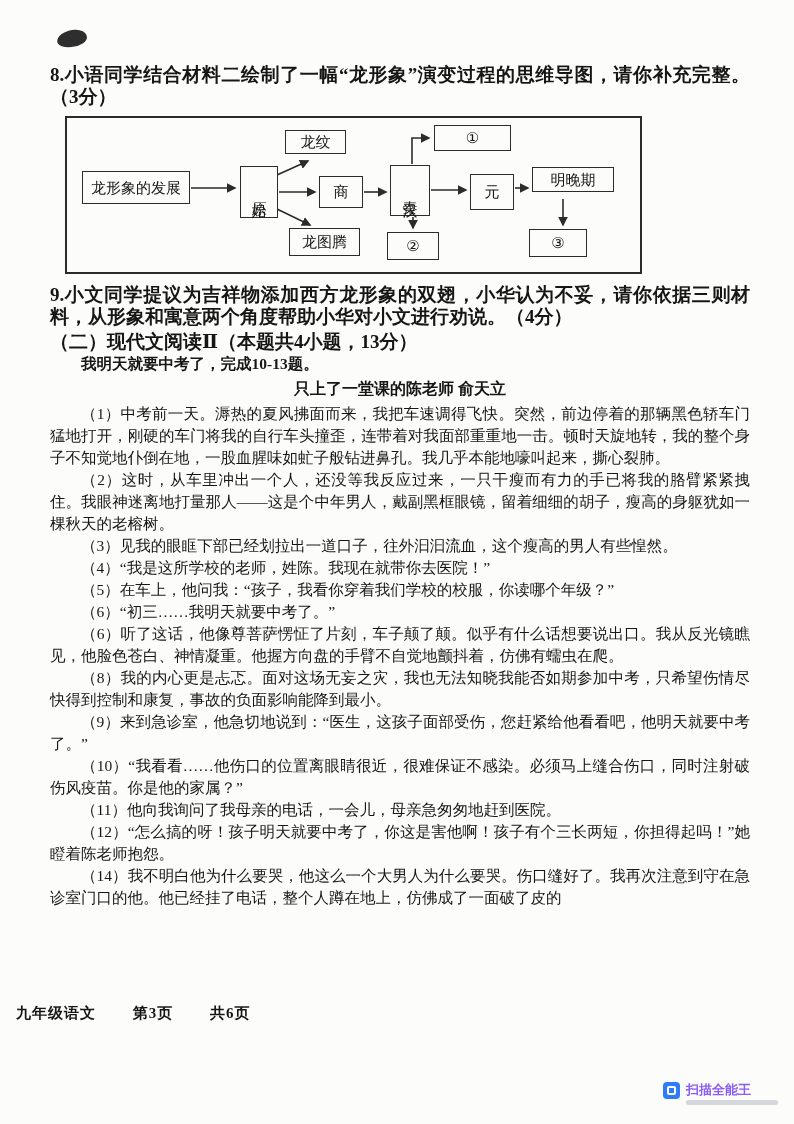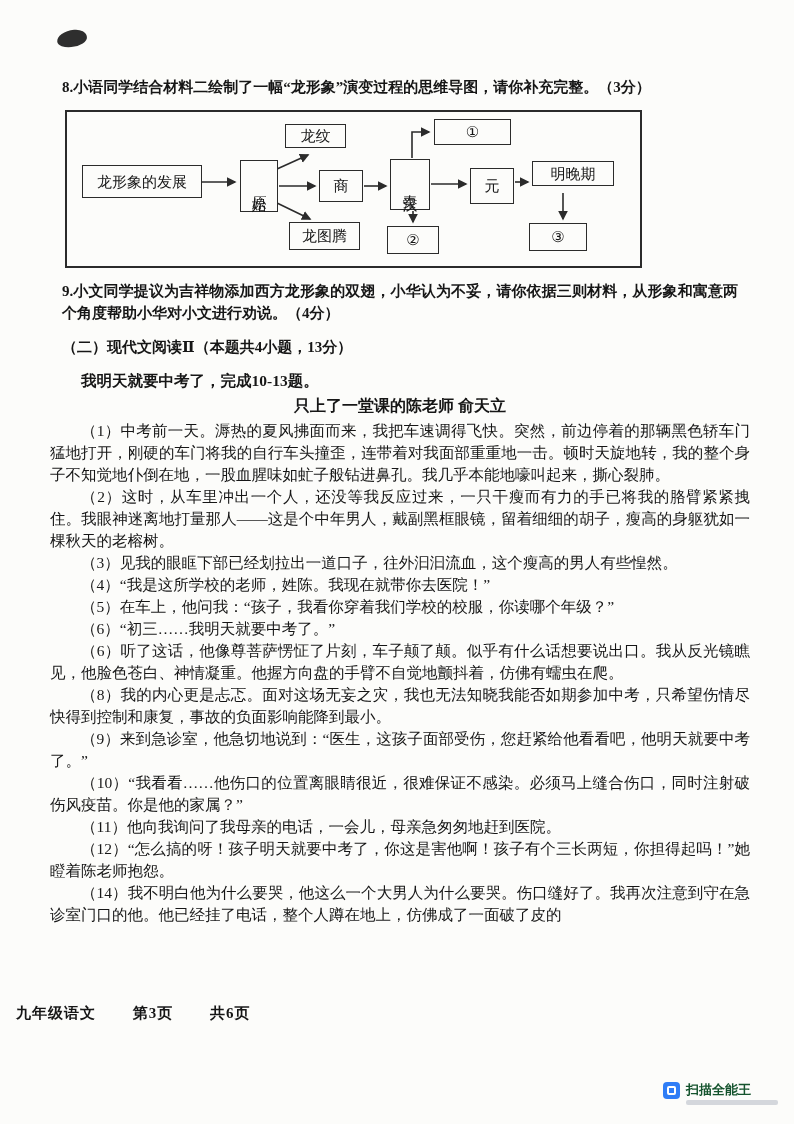--- a/index.html
+++ b/index.html
@@ -1,42 +1,42 @@
 <!DOCTYPE html>
 <html><head>
 <meta charset="utf-8">
 <style>
   *{box-sizing:border-box;}
   html,body{margin:0;padding:0;}
   body{background:#d9d9d9;}
   .page{position:relative;width:794px;height:1124px;margin:0 auto;background:#fcfcfa;
         font-family:"Liberation Serif","DejaVu Serif",serif;color:#161616;overflow:hidden;}
   .content{position:absolute;left:50px;top:64px;width:700px;}
-  .line{font-size:15px;line-height:22px;margin:12px;text-align:justify;}
+  .line{font-size:19px;line-height:22px;margin:0;text-align:justify;}
   .bold{font-weight:700;}
   .para{font-size:15.5px;line-height:22px;margin:0;text-align:justify;text-indent:2em;}
   .ul{text-decoration:underline;text-underline-offset:3px;}
   .diagram{position:relative;width:577px;height:158px;border:2px solid #2b2b2b;
            margin:8px 0 10px 15px;}
   .node{position:absolute;border:1.6px solid #2b2b2b;display:flex;align-items:center;
         justify-content:center;font-size:15px;line-height:18px;background:#fcfcfa;text-align:center;}
   .vert{writing-mode:vertical-rl;text-orientation:upright;letter-spacing:2px;}
   .arrows{position:absolute;left:0;top:0;width:100%;height:100%;}
   .title-row{text-align:center;font-weight:700;font-size:16px;line-height:24px;margin:2px 0 2px;}
   .author{margin-left:4px;}
   .footer{position:absolute;top:1004px;left:0;width:100%;
           font-size:15px;font-weight:700;letter-spacing:1px;}
   .footer span{margin:0 16px;}
   .ink{position:absolute;left:57px;top:30px;width:30px;height:17px;background:#1c1c1c;
        border-radius:60% 40% 55% 45%/60% 50% 50% 40%;transform:rotate(-6deg);opacity:.92;}
   .cam{position:absolute;right:16px;top:1082px;display:flex;align-items:flex-start;gap:6px;}
   .cam-icon{width:17px;height:17px;background:#2f7df6;border-radius:4px;position:relative;flex:0 0 auto;}
   .cam-icon::after{content:"";position:absolute;left:4px;top:4px;right:4px;bottom:4px;
        border:2px solid #fff;border-radius:2px;}
-  .cam-text{color:#14532d;font-family:"Liberation Sans",sans-serif;font-weight:700;
+  .cam-text{color:#8b5cf6;font-family:"Liberation Sans",sans-serif;font-weight:700;
        font-size:13px;line-height:15px;}
   .cam-sub{height:5px;width:92px;background:#c9cdd4;margin-top:3px;border-radius:2px;opacity:.8;}
 </style>
 </head>
 <body>
 
 <div class="page">
 
   <div class="ink"></div>
 
@@ -56,21 +56,21 @@
         <path d="M210,57 L241,43" stroke="#2b2b2b" stroke-width="1.6" fill="none" marker-end="url(#arw)"></path>
         <path d="M210,91 L243,107" stroke="#2b2b2b" stroke-width="1.6" fill="none" marker-end="url(#arw)"></path>
         <path d="M297,74 L319,74" stroke="#2b2b2b" stroke-width="1.6" fill="none" marker-end="url(#arw)"></path>
         <path d="M364,72 L399,72" stroke="#2b2b2b" stroke-width="1.6" fill="none" marker-end="url(#arw)"></path>
         <path d="M448,70 L461,70" stroke="#2b2b2b" stroke-width="1.6" fill="none" marker-end="url(#arw)"></path>
         <path d="M345,46 L345,20 L362,20" stroke="#2b2b2b" stroke-width="1.6" fill="none" marker-end="url(#arw)"></path>
         <path d="M346,99 L346,110" stroke="#2b2b2b" stroke-width="1.6" fill="none" marker-end="url(#arw)"></path>
         <path d="M496,81 L496,107" stroke="#2b2b2b" stroke-width="1.6" fill="none" marker-end="url(#arw)"></path>
       </svg>
 
-      <div class="node" style="left:15px;top:53px;width:120px;height:33px;">龙形象的发展</div>
+      <div class="node" style="left:15px;top:53px;width:108px;height:33px;">龙形象的发展</div>
       <div class="node" style="left:218px;top:12px;width:61px;height:24px;">龙纹</div>
       <div class="node" style="left:367px;top:7px;width:77px;height:26px;">①</div>
       <div class="node vert" style="left:173px;top:48px;width:38px;height:52px;">原始</div>
       <div class="node" style="left:252px;top:58px;width:44px;height:32px;">商</div>
       <div class="node vert" style="left:323px;top:47px;width:40px;height:51px;">秦汉</div>
       <div class="node" style="left:403px;top:56px;width:44px;height:36px;">元</div>
       <div class="node" style="left:465px;top:49px;width:82px;height:25px;">明晚期</div>
       <div class="node" style="left:222px;top:110px;width:71px;height:28px;">龙图腾</div>
       <div class="node" style="left:320px;top:114px;width:52px;height:28px;">②</div>
       <div class="node" style="left:462px;top:111px;width:58px;height:28px;">③</div>

